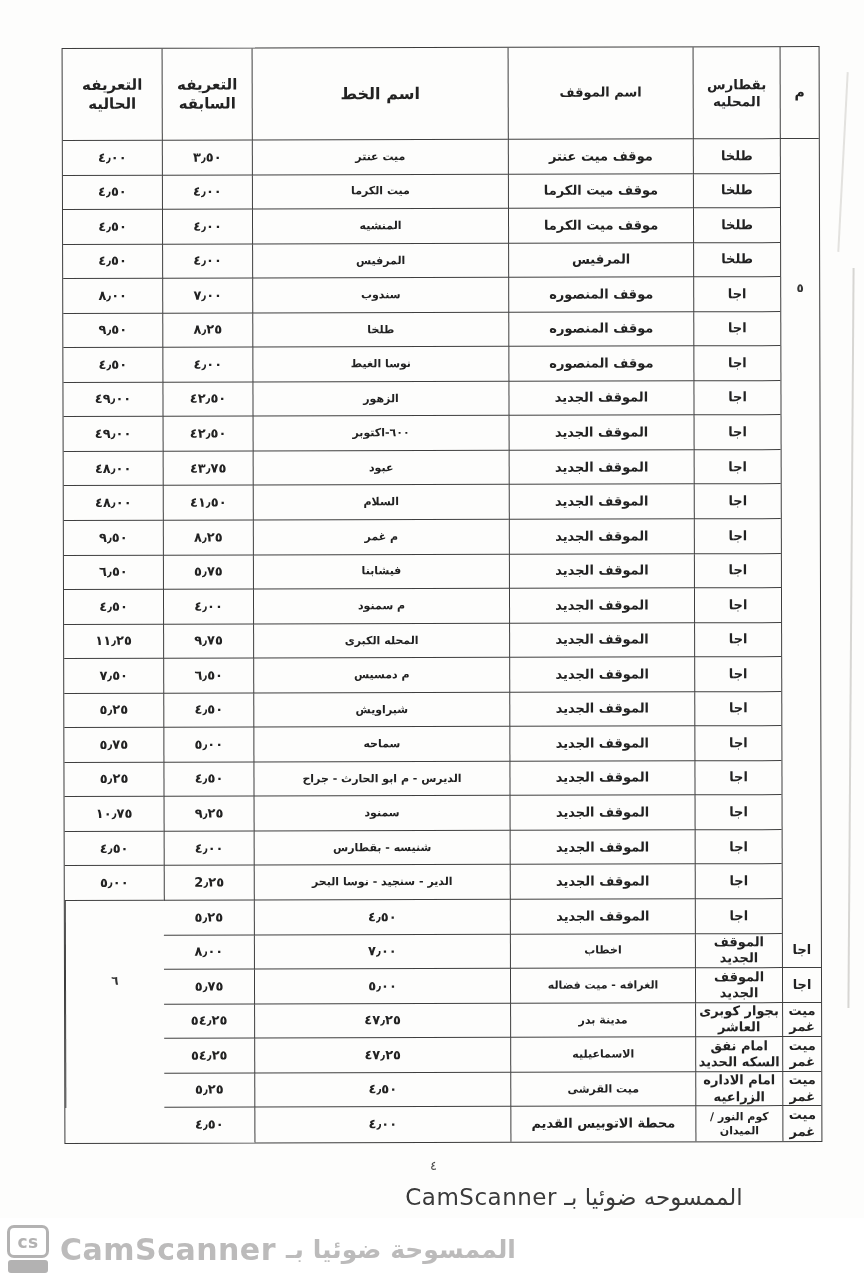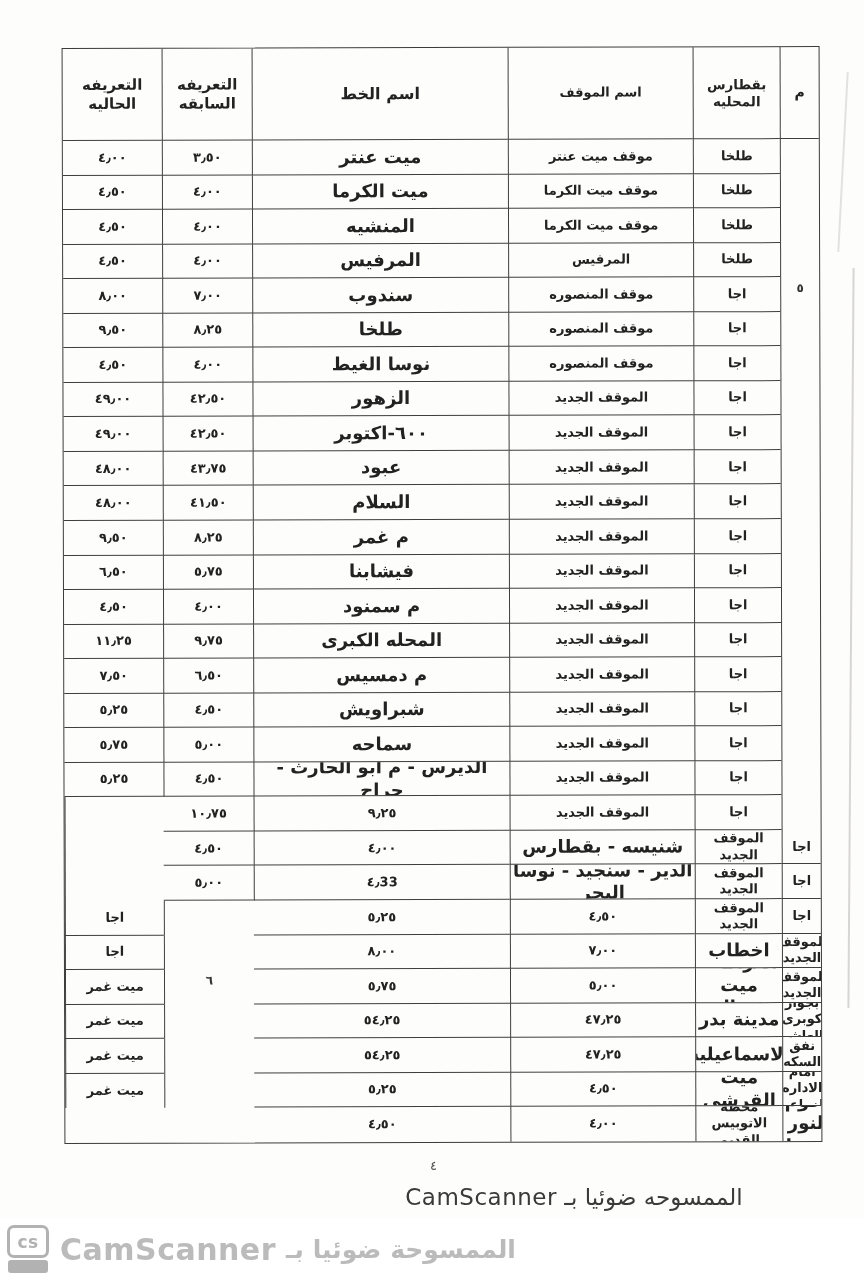--- a/index.html
+++ b/index.html
@@ -35,21 +35,21 @@
     line-height:1.25;
     padding:1px 2px;
   }
   .no-left{border-left:none;}
   .no-bottom{border-bottom:none;}
   .head{font-size:14px;}
   .head.twoline{white-space:pre-line;font-size:15px;}
   .head.big{font-size:16px;}
   .head.small{font-size:13.5px;}
   .c-m-data{align-items:flex-start;padding-top:4px;font-size:12px;color:#333;}
-  .c-line{font-size:18px;}
+  .c-line{font-size:11px;}
   .c-num{font-size:13px;letter-spacing:1px;}
   .c-unit,.c-stop{font-size:13px;}
 
   
   .edge-line{
     position:absolute;left:850px;top:268px;width:1.5px;height:740px;
     background:#d7d6d3;transform:rotate(0.4deg);
   }
   .edge-line2{
     position:absolute;left:842px;top:72px;width:1.5px;height:180px;
@@ -221,33 +221,34 @@
         <div class="cell c-num no-left">٥٫٧٥</div>
         <div class="cell c-m-data no-bottom"></div>
         <div class="cell c-unit">اجا</div>
         <div class="cell c-stop">الموقف الجديد</div>
         <div class="cell c-line">الديرس - م ابو الحارث - جراح</div>
         <div class="cell c-num">٤٫٥٠</div>
         <div class="cell c-num no-left">٥٫٢٥</div>
         <div class="cell c-m-data no-bottom"></div>
         <div class="cell c-unit">اجا</div>
         <div class="cell c-stop">الموقف الجديد</div>
+        <div class="cell c-line">سمنود</div>
         <div class="cell c-num">٩٫٢٥</div>
         <div class="cell c-num no-left">١٠٫٧٥</div>
         <div class="cell c-m-data no-bottom"></div>
         <div class="cell c-unit">اجا</div>
         <div class="cell c-stop">الموقف الجديد</div>
         <div class="cell c-line">شنيسه - بقطارس</div>
         <div class="cell c-num">٤٫٠٠</div>
         <div class="cell c-num no-left">٤٫٥٠</div>
         <div class="cell c-m-data no-bottom"></div>
         <div class="cell c-unit">اجا</div>
         <div class="cell c-stop">الموقف الجديد</div>
         <div class="cell c-line">الدير - سنجيد - نوسا البحر</div>
-        <div class="cell c-num">٤٫33</div>
+        <div class="cell c-num">2٫٢٥</div>
         <div class="cell c-num no-left">٥٫٠٠</div>
         <div class="cell c-m-data no-bottom"></div>
         <div class="cell c-unit">اجا</div>
         <div class="cell c-stop">الموقف الجديد</div>
         <div class="cell c-num">٤٫٥٠</div>
         <div class="cell c-num no-left">٥٫٢٥</div>
         <div class="cell c-m-data no-bottom"></div>
         <div class="cell c-unit">اجا</div>
         <div class="cell c-stop">الموقف الجديد</div>
         <div class="cell c-line">اخطاب</div>

